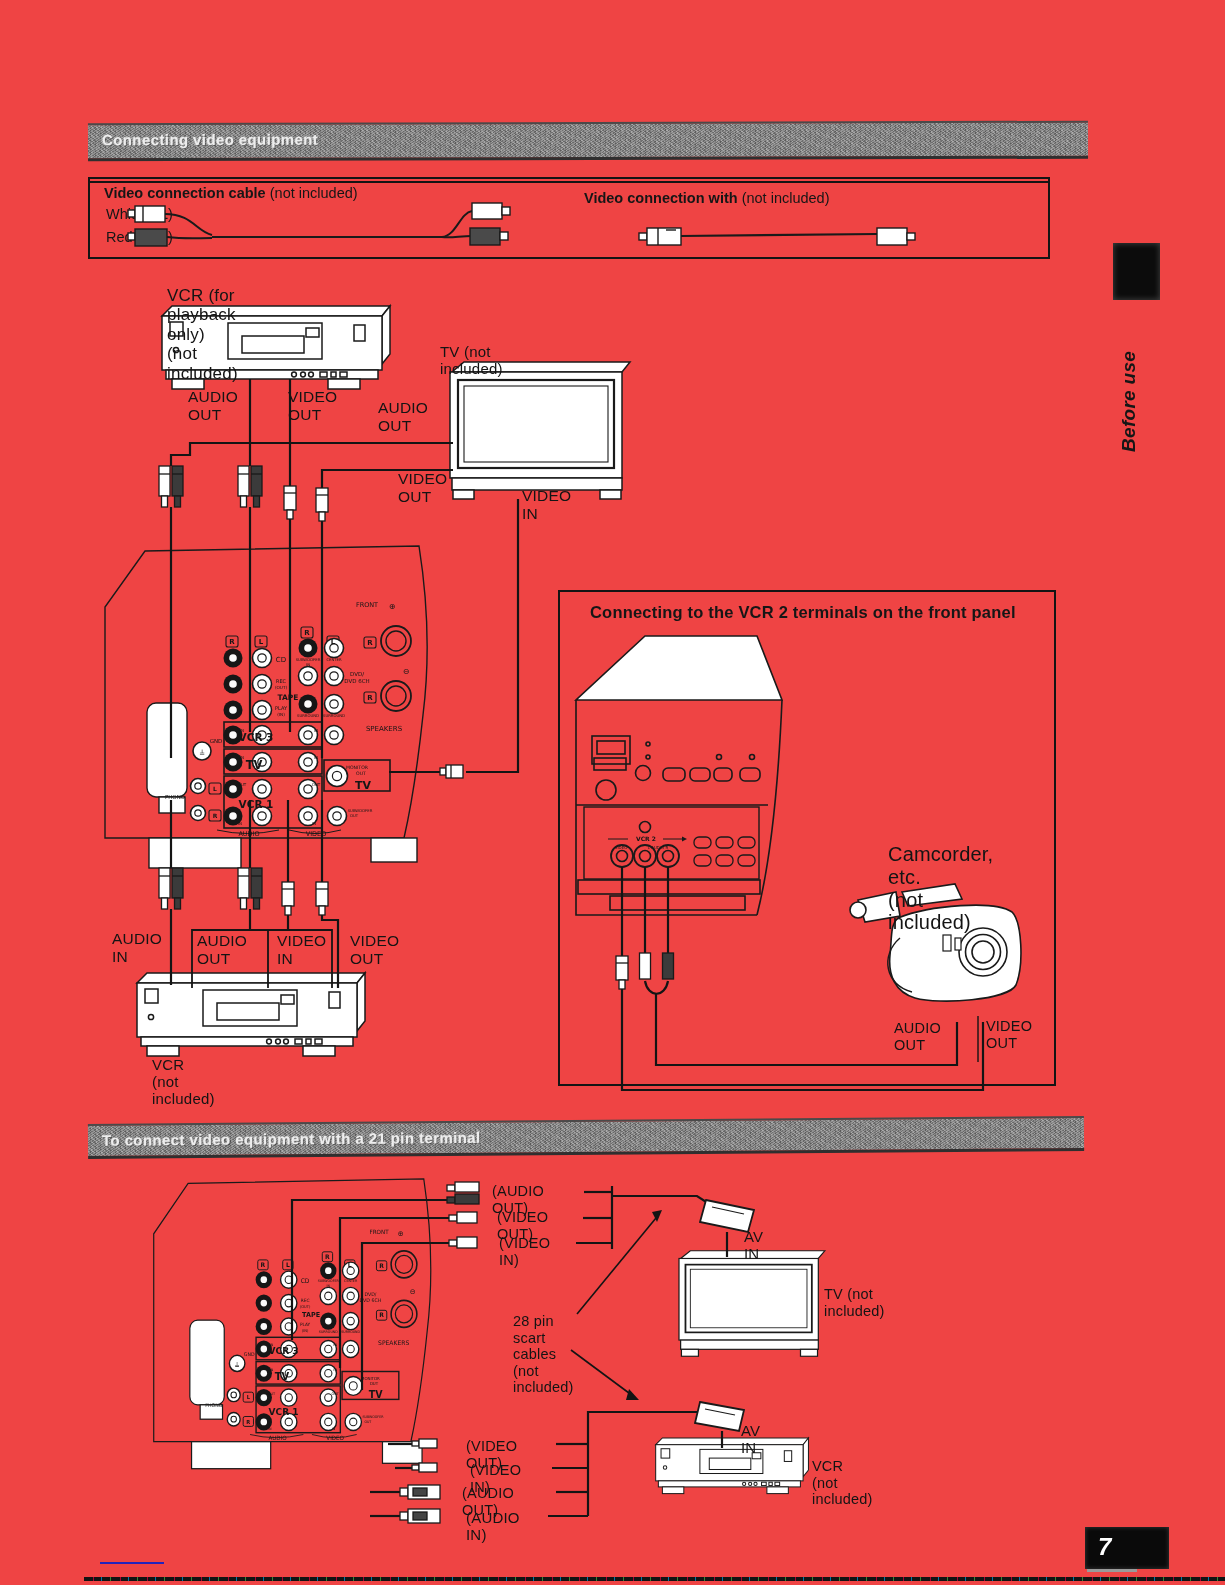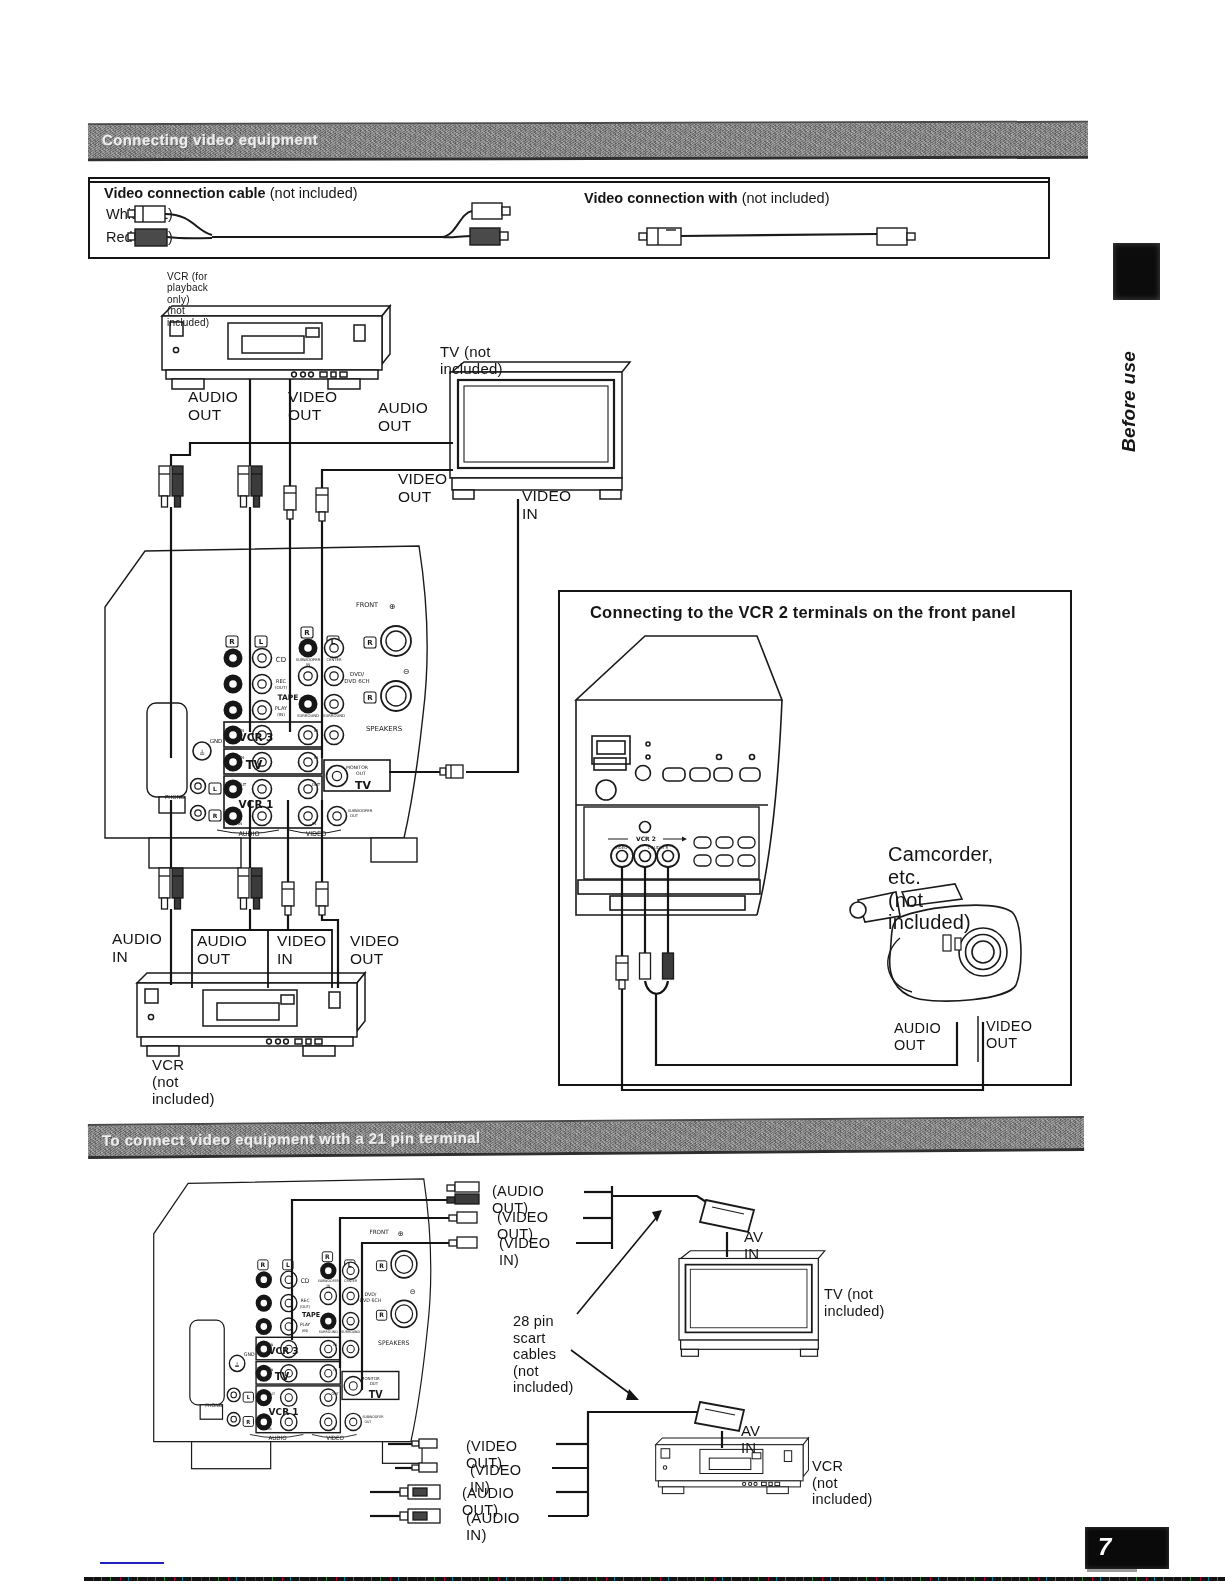--- a/index.html
+++ b/index.html
@@ -1,37 +1,37 @@
 <!DOCTYPE html>
 <html><head>
 <meta charset="utf-8">
 <style>
   html,body{margin:0;padding:0;background:#e8e8e8;}
-  .page{position:relative;width:1225px;height:1585px;background:#ffffff;overflow:hidden;
+  .page{position:relative;width:1225px;height:1585px;background:#ef4444;overflow:hidden;
         font-family:"Liberation Sans",sans-serif;color:#161616;}
   .abs{position:absolute;}
   
   .hdr{position:absolute;height:33px;
     background:
       repeating-linear-gradient(47deg, rgba(255,255,255,.20) 0 1px, transparent 1px 3px),
       repeating-linear-gradient(-33deg, rgba(0,0,0,.28) 0 1px, transparent 1px 2px),
       repeating-linear-gradient(90deg,#909090 0 2px,#7d7d7d 2px 3px,#989898 3px 5px);
     border-top:2px solid #4a4a4a;border-bottom:3px solid #2f2f2f;}
   .hdr span{display:block;color:#f5f5f5;font-weight:bold;font-size:15px;line-height:30px;
     padding-left:14px;letter-spacing:.4px;opacity:.93;
     text-shadow:0 0 2px rgba(255,255,255,.65),1px 1px 0 rgba(0,0,0,.45);}
   .hdr1{left:88px;top:122px;width:1000px;transform:rotate(-0.15deg);}
   .hdr2{left:88px;top:1120px;width:996px;height:30px;transform:rotate(-0.45deg);}
   
   .cablebox{left:88px;top:177px;width:958px;height:78px;border:2.5px solid #141414;}
   .cablebox:before{content:"";position:absolute;left:0;right:0;top:2px;height:1.5px;background:#141414;}
   .cb-t{position:absolute;font-size:14.5px;white-space:nowrap;}
   .cb-t b{font-weight:bold;}
   
-  .insetbox{left:558px;top:590px;width:494px;height:492px;border:2.2px solid #141414;padding-left:16px;}
+  .insetbox{left:558px;top:590px;width:494px;height:492px;border:2.2px solid #141414;}
   .inset-title{position:absolute;left:30px;top:11px;font-size:16.5px;font-weight:bold;letter-spacing:.2px;}
   
   .sidetab{left:1113px;top:243px;width:47px;height:57px;background:#0c0c0c;
     box-shadow:inset 0 0 6px rgba(255,255,255,.25);}
   .sidelabel{left:1118px;top:452px;width:150px;transform:rotate(-90deg);transform-origin:0 0;
     font-size:19px;font-weight:bold;font-style:italic;letter-spacing:.3px;}
   
   .dl{position:absolute;white-space:pre-line;line-height:1.14;letter-spacing:.2px;color:#141414;}
   
   .pagenum{left:1085px;top:1527px;width:84px;height:42px;background:#0a0a0a;color:#fff;
@@ -537,21 +537,21 @@
     </g>
 
     <g id="g-front">
         <text x="646" y="841" font-size="6" font-weight="bold" text-anchor="middle">VCR 2</text>
         <text x="621" y="849" font-size="4" text-anchor="middle">VIDEO</text>
         <text x="658" y="849" font-size="4" text-anchor="middle">L  AUDIO  R</text>
       </g>
   </svg>
 
   <div id="lbls">
-      <div class="dl" style="left: 167px; top: 271px; font-size: 10px; font-weight: 400;">VCR (for playback only) (not included)</div>
+      <div class="dl" style="left: 167px; top: 286px; font-size: 17px; font-weight: 400;">VCR (for playback only) (not included)</div>
       <div class="dl" style="left: 440px; top: 343px; font-size: 15px; font-weight: 400;">TV (not included)</div>
       <div class="dl" style="left: 188px; top: 388px; font-size: 15.5px; font-weight: 400;">AUDIO
 OUT</div>
       <div class="dl" style="left: 288px; top: 388px; font-size: 15.5px; font-weight: 400;">VIDEO
 OUT</div>
       <div class="dl" style="left: 378px; top: 399px; font-size: 15.5px; font-weight: 400;">AUDIO
 OUT</div>
       <div class="dl" style="left: 398px; top: 470px; font-size: 15.5px; font-weight: 400;">VIDEO
 OUT</div>
       <div class="dl" style="left: 522px; top: 487px; font-size: 15.5px; font-weight: 400;">VIDEO

